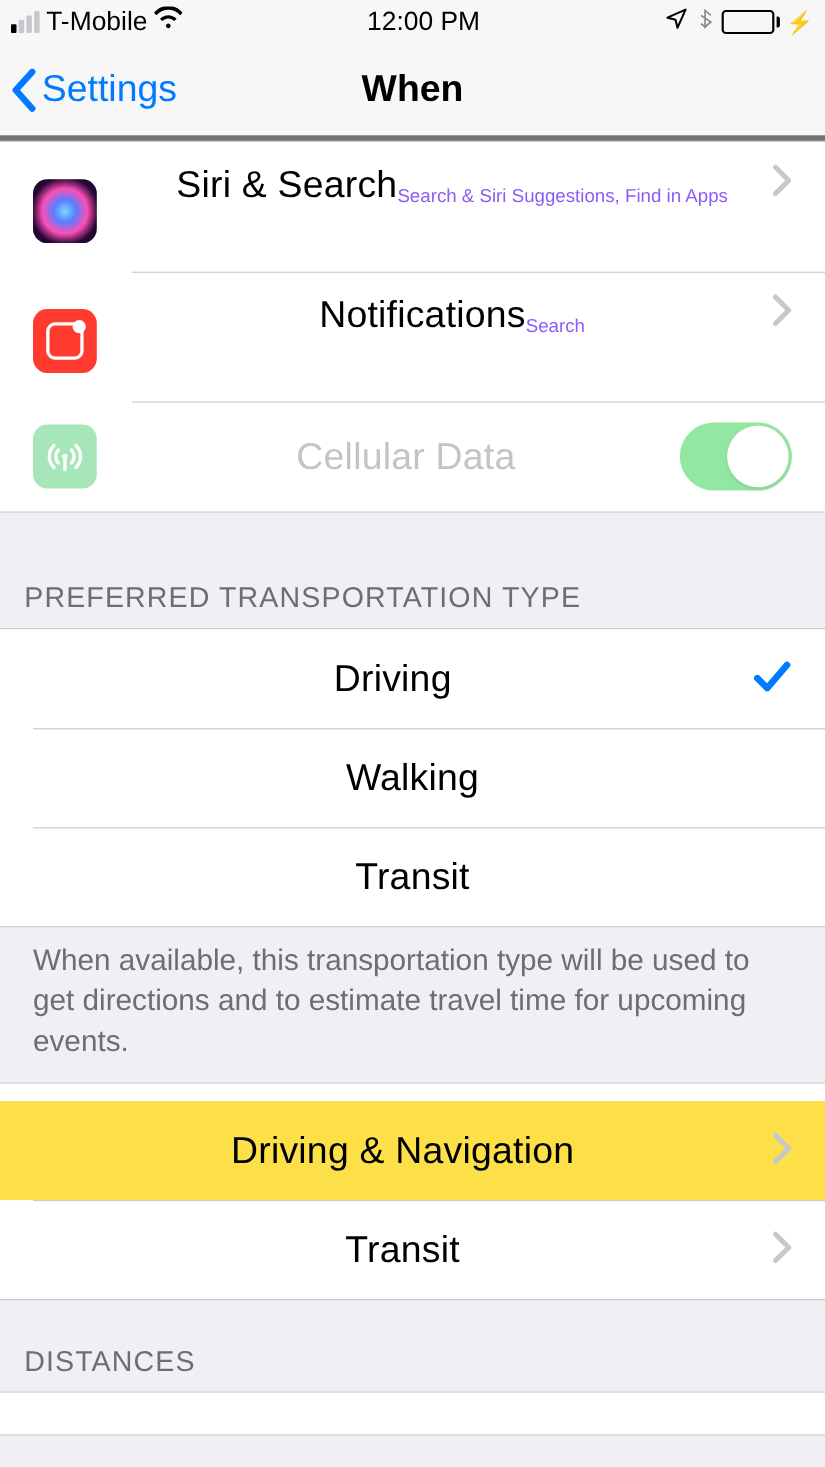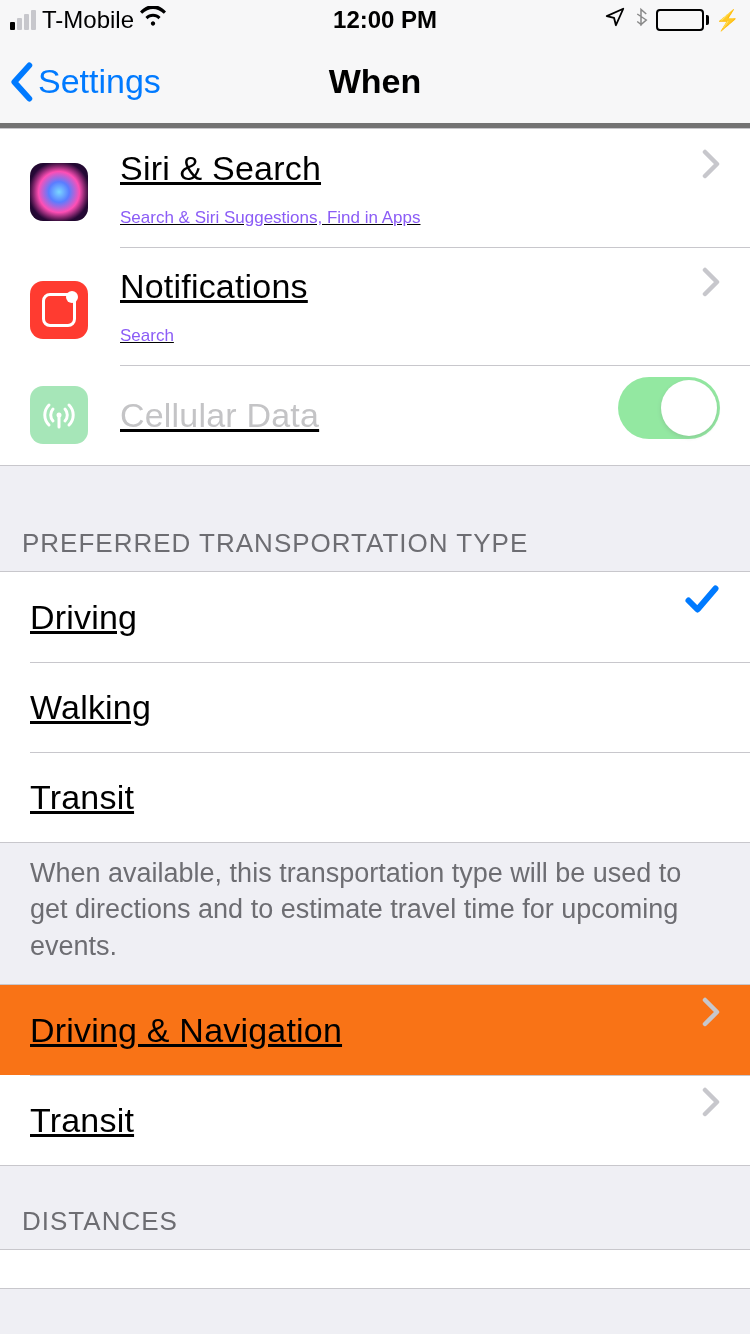--- a/index.html
+++ b/index.html
@@ -1,50 +1,50 @@
 <!DOCTYPE html>
 <html><head>
 <meta charset="utf-8">
 <style>
   * { margin: 0; padding: 0; box-sizing: border-box; }
   html, body { width: 750px; height: 1334px; overflow: hidden; font-family: -apple-system, "Helvetica Neue", Helvetica, Arial, sans-serif; background: #efeff4; color: #000; }
   
   .status-bar { height: 40px; display: flex; align-items: center; justify-content: space-between; padding: 0 10px; background: #f7f7f8; font-size: 24px; font-weight: 500; }
   .sb-left, .sb-right { display: flex; align-items: center; gap: 6px; }
-  .sb-center { font-weight: 700; }
+  .sb-center { font-weight: 400; }
   .signal { display: inline-flex; align-items: flex-end; gap: 2px; }
   .signal i { width: 5px; background: #c7c7cc; display: inline-block; border-radius: 1px; }
   .signal i.on { background: #000; }
   .signal i:nth-child(1){height:8px} .signal i:nth-child(2){height:12px} .signal i:nth-child(3){height:16px} .signal i:nth-child(4){height:20px}
   .battery { display:inline-flex; align-items:center; gap:2px; }
   .battery-body { width:48px; height:22px; border:2px solid #000; border-radius:4px; position:relative; padding:2px; }
   .battery-fill { background:#4cd964; height:100%; width:60%; border-radius:1px; }
   .battery-cap { width:3px; height:10px; background:#000; border-radius:0 2px 2px 0; }
   .bolt { font-size:20px; }
   
   .nav-bar { height: 88px; background: #f7f7f8; border-bottom: 5px solid #737373; display: flex; align-items: center; position: relative; }
   .nav-back { display:flex; align-items:center; color:#007aff; font-size:34px; padding-left:8px; }
   .nav-back svg { width:26px; height:40px; }
   .nav-title { position:absolute; left:0; right:0; text-align:center; font-size:34px; font-weight:600; pointer-events:none; }
   .thin-sep { height:1px; background:#b2b2b4; }
   
   .group { background:#fff; border-top:1px solid #c8c7cc; border-bottom:1px solid #c8c7cc; }
-  .cell { display:flex; min-height:90px; padding:12px 30px; position:relative; }
+  .cell { display:flex; align-items:center; min-height:90px; padding:12px 30px; position:relative; }
   .cell.tall { min-height:118px; align-items:flex-start; padding-top:20px; }
   .cell + .cell::before { content:""; position:absolute; top:0; left:120px; right:0; height:1px; background:#c8c7cc; }
   .cell.noicon + .cell.noicon::before { left:30px; }
-  .cell.highlight { background:#f97316; }
+  .cell.highlight { background:#fde047;margin-top:16px; }
   .app-icon { width:58px; height:58px; border-radius:13px; margin-right:32px; flex-shrink:0; display:flex; align-items:center; justify-content:center; align-self:center; }
   .icon-siri { background: radial-gradient(circle at 50% 50%, #7ad7ff 0%, #5a7dff 25%, #ff4fb6 50%, #2b0a3d 75%); box-shadow: inset 0 0 10px rgba(0,0,0,.4); }
   .icon-notif { background:#ff3b30; position:relative; }
   .icon-notif::before { content:""; position:absolute; inset:12px; border:3px solid #fff; border-radius:8px; }
   .icon-notif::after { content:""; position:absolute; top:10px; right:10px; width:12px; height:12px; background:#fff; border-radius:50%; }
   .icon-cell { background:#a6e6b8; position:relative; }
   .icon-cell svg { width:36px; height:36px; }
-  .cell-body { flex:1; display:flex; flex-direction:column; justify-content:center;text-decoration:underline; }
+  .cell-body { flex:1; display:flex; flex-direction:row; justify-content:center; }
   .cell-title { font-size:34px; font-weight:400; letter-spacing:0.2px; }
   .cell-sub { font-size:17px; color:#8b5cf6; margin-top:20px; }
   .disabled .cell-title { color:#c4c4c6; }
   .chevron { color:#c7c7cc; }
   .chevron svg { width:18px; height:30px; }
   .switch { width:102px; height:62px; background:#4cd964; border-radius:31px; position:relative; opacity:.6; }
   .switch .knob { position:absolute; right:3px; top:3px; width:56px; height:56px; background:#fff; border-radius:50%; box-shadow:0 2px 4px rgba(0,0,0,.2); }
   .check svg { width:36px; height:30px; }
   .header-label { font-size:26px; color:#6d6d72; letter-spacing:1px; padding:62px 22px 12px; text-transform:uppercase; }
   .header-label.short-top { padding-top:40px; }

